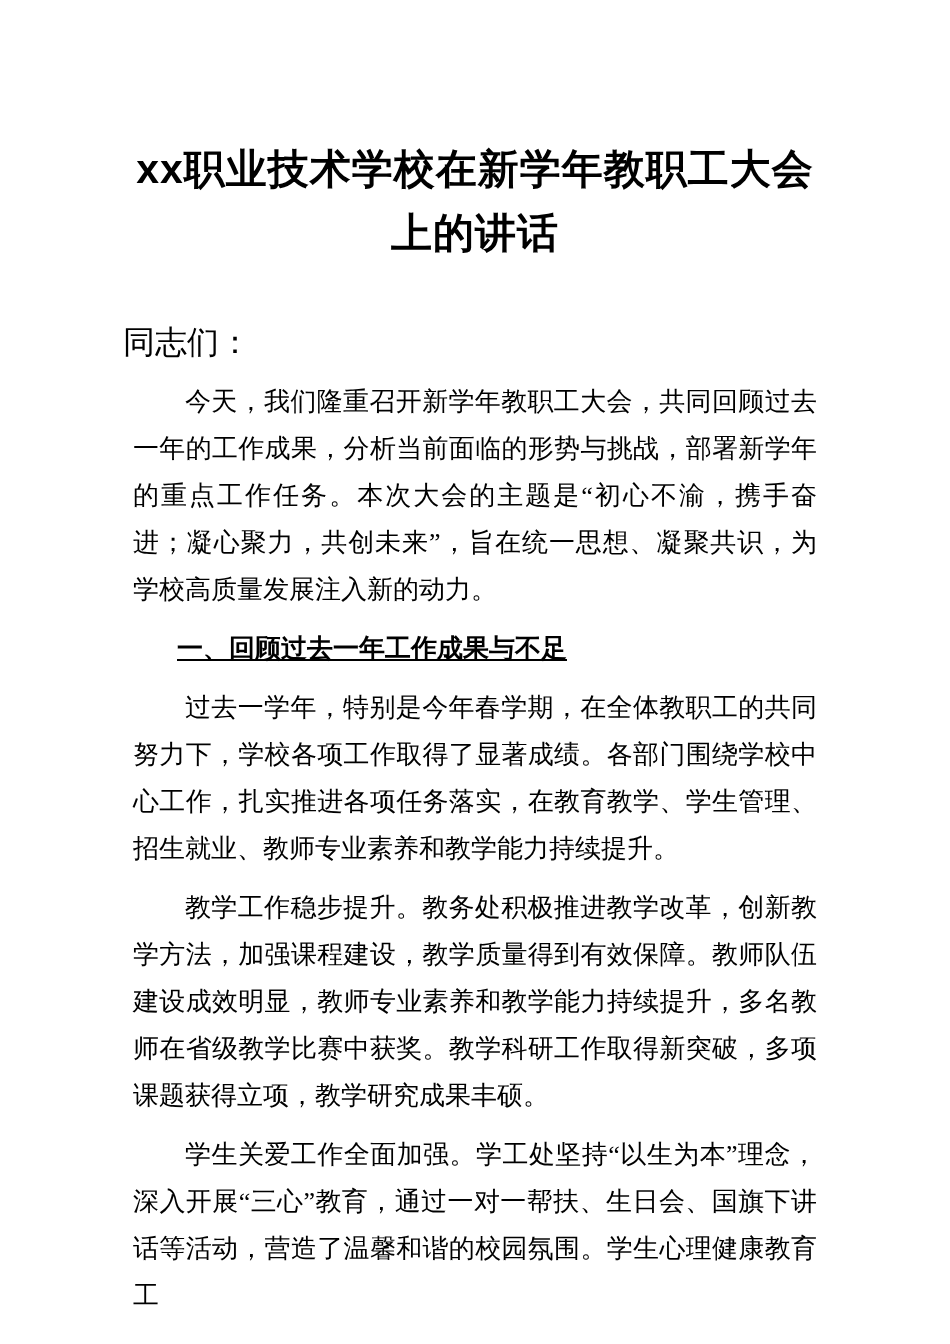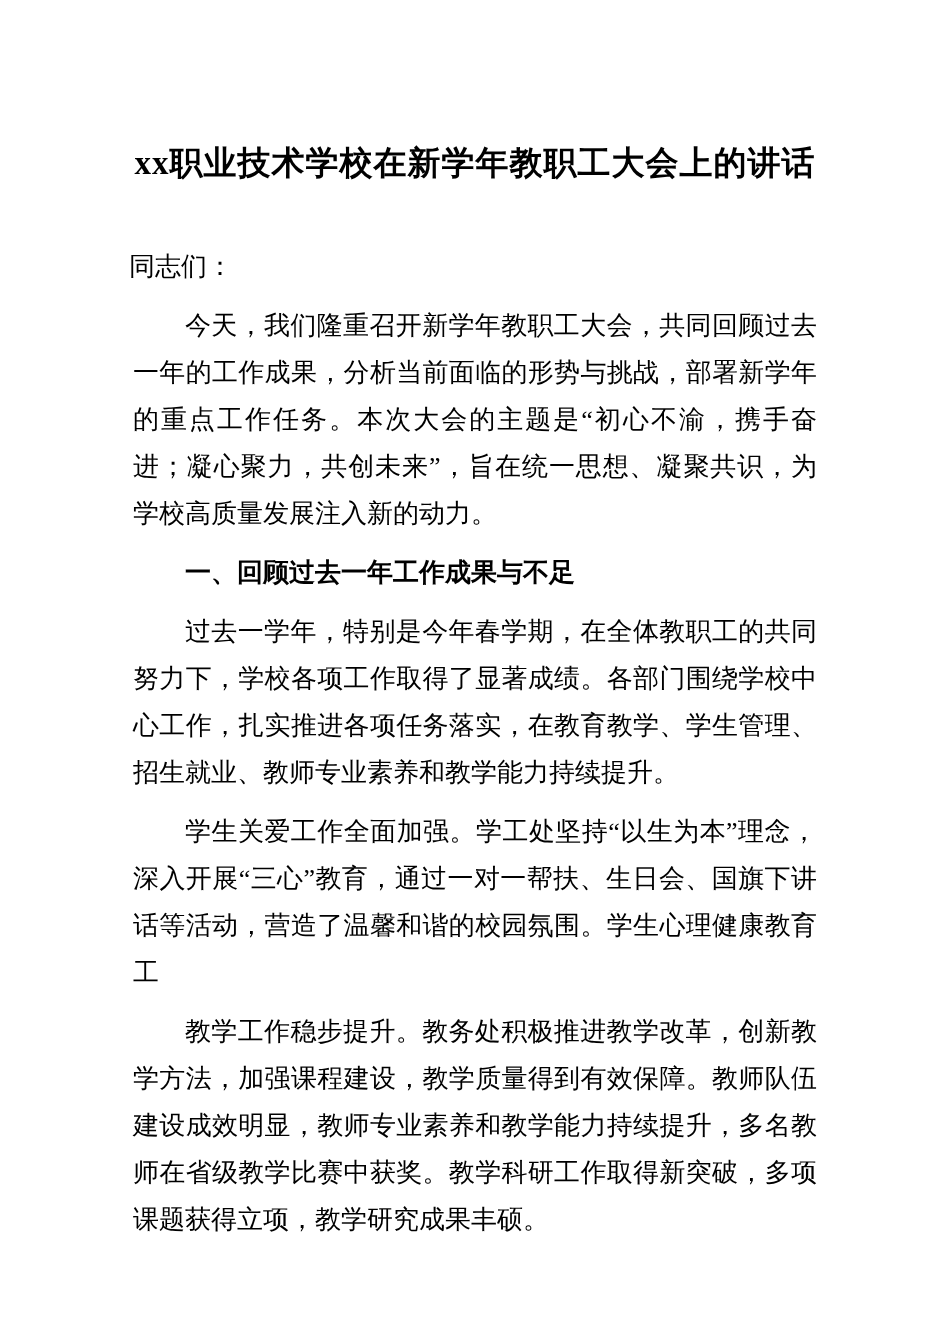--- a/index.html
+++ b/index.html
@@ -14,62 +14,63 @@
     margin: 0 auto;
     background: #ffffff;
     box-sizing: border-box;
     padding: 138px 121px 0 121px;
     overflow: hidden;
     font-family: "Liberation Serif", "DejaVu Serif", serif;
     color: #000000;
   }
   .doc-title {
     margin: 0 0 54px 0;
-    font-size: 33px;
+    font-size: 41px;
     font-weight: bold;
     line-height: 1.55;
     text-align: center;
     letter-spacing: 1px;
-    font-family: Liberation Serif, serif;
+    font-family: Liberation Sans, sans-serif;
   }
   .salutation {
-    margin: 8px;
-    font-size: 26px;
+    margin: 2px;
+    font-size: 32px;
     line-height: 47px;
     text-indent: 0;
     text-align: justify;
   }
   .para {
     margin: 12px;
     font-size: 26px;
     line-height: 47px;
     text-indent: 2em;
     text-align: justify;
     text-justify: inter-ideograph;
   }
   .section-heading {
-    margin: 12px;
+    margin: 4px;
     font-size: 26px;
     font-weight: bold;
     line-height: 47px;
     text-indent: 2em;
     text-align: justify;
     font-family: "Liberation Sans", "DejaVu Sans", sans-serif;
+    text-decoration: underline;
   }
 </style>
 </head>
 <body>
 
 <div class="page">
   <h1 class="doc-title">xx职业技术学校在新学年教职工大会上的讲话</h1>
 
   <p class="salutation">同志们：</p>
 
   <p class="para">今天，我们隆重召开新学年教职工大会，共同回顾过去一年的工作成果，分析当前面临的形势与挑战，部署新学年的重点工作任务。本次大会的主题是“初心不渝，携手奋进；凝心聚力，共创未来”，旨在统一思想、凝聚共识，为学校高质量发展注入新的动力。</p>
 
   <h2 class="section-heading">一、回顾过去一年工作成果与不足</h2>
 
   <p class="para">过去一学年，特别是今年春学期，在全体教职工的共同努力下，学校各项工作取得了显著成绩。各部门围绕学校中心工作，扎实推进各项任务落实，在教育教学、学生管理、招生就业、教师专业素养和教学能力持续提升。</p>
 
+  <p class="para">教学工作稳步提升。教务处积极推进教学改革，创新教学方法，加强课程建设，教学质量得到有效保障。教师队伍建设成效明显，教师专业素养和教学能力持续提升，多名教师在省级教学比赛中获奖。教学科研工作取得新突破，多项课题获得立项，教学研究成果丰硕。</p>
+
   <p class="para">学生关爱工作全面加强。学工处坚持“以生为本”理念，深入开展“三心”教育，通过一对一帮扶、生日会、国旗下讲话等活动，营造了温馨和谐的校园氛围。学生心理健康教育工</p>
-
-  <p class="para">教学工作稳步提升。教务处积极推进教学改革，创新教学方法，加强课程建设，教学质量得到有效保障。教师队伍建设成效明显，教师专业素养和教学能力持续提升，多名教师在省级教学比赛中获奖。教学科研工作取得新突破，多项课题获得立项，教学研究成果丰硕。</p>
 </div>
 
 </body></html>

